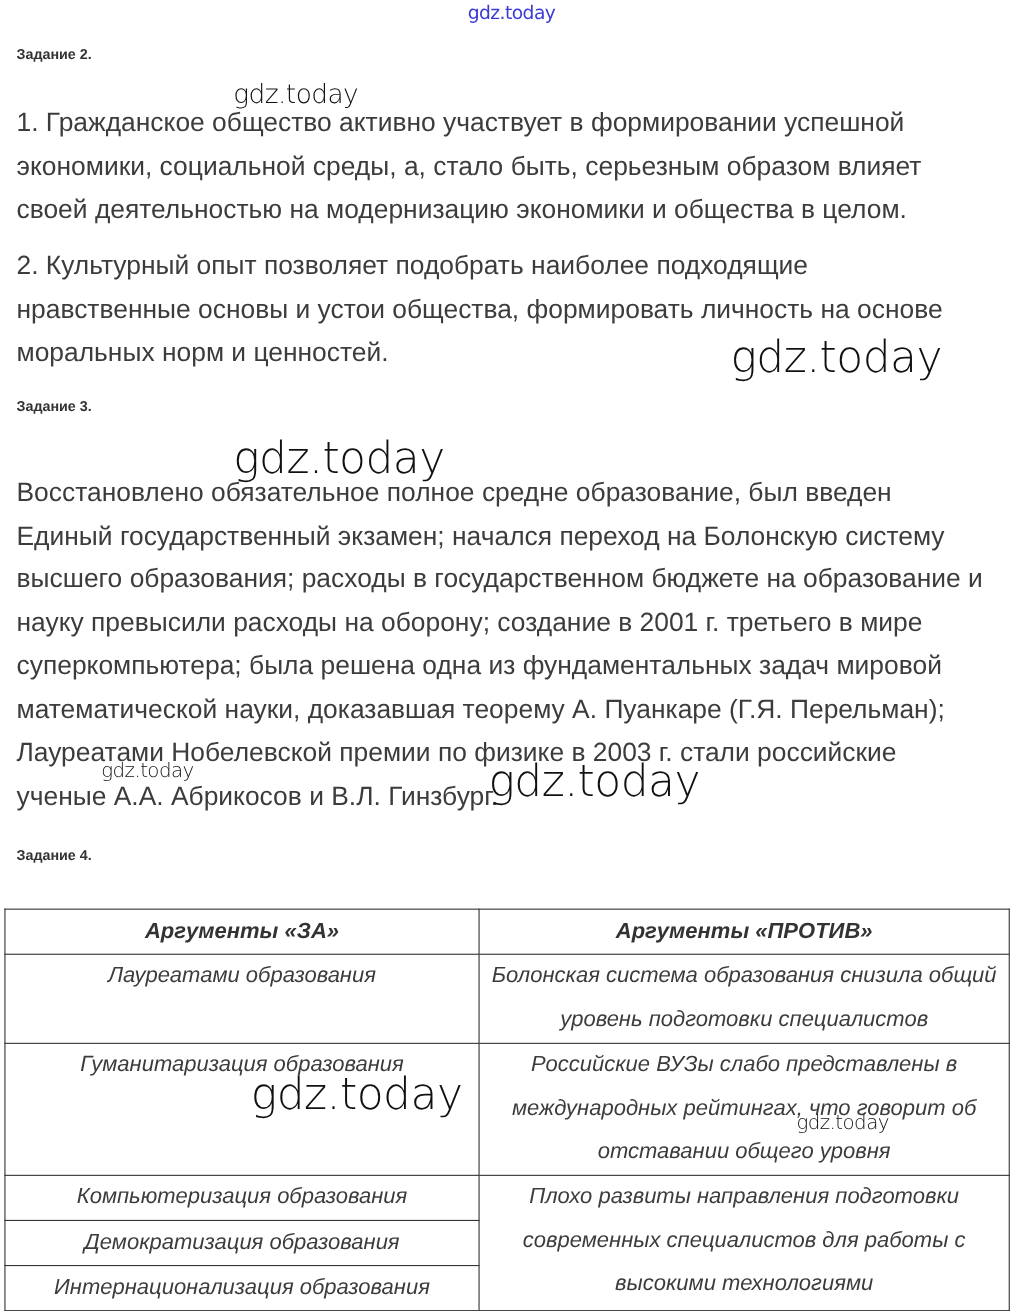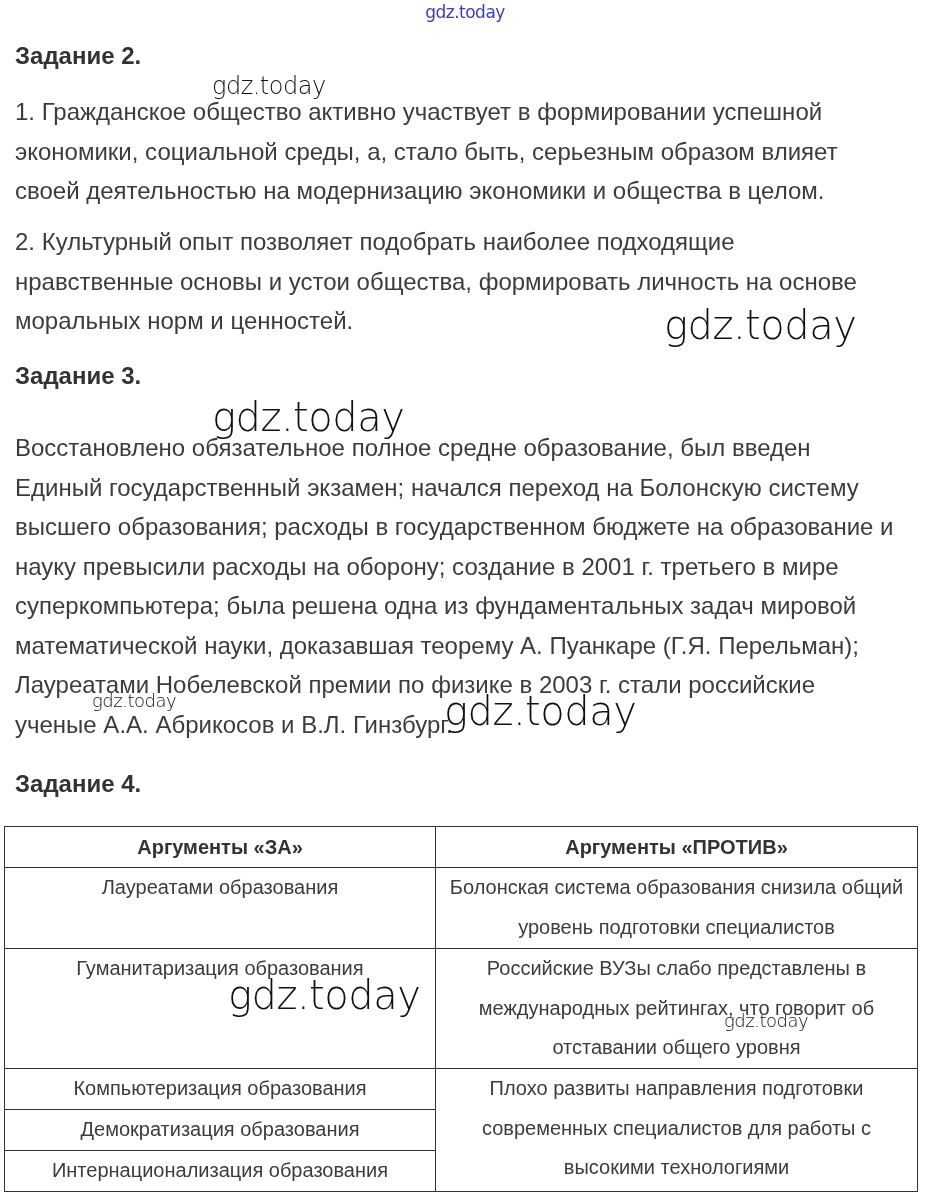--- a/index.html
+++ b/index.html
@@ -6,36 +6,36 @@
   body {
     width: 930px; height: 1192px; position: relative; overflow: hidden;
     font-family: "Liberation Sans", sans-serif; color: #3a3a3a;
   }
   .top-mark {
     position: absolute; top: 2px; left: 0; width: 930px; text-align: center;
     font-family: "DejaVu Sans", sans-serif; font-size: 17px; color: #3b3bd6;
     letter-spacing: -0.5px;
   }
   .heading {
-    position: absolute; left: 15px; font-weight: bold; font-size: 24px; color: #333;
+    position: absolute; left: 15px; font-weight: bold; font-size: 13px; color: #333;
   }
   .para {
     position: absolute; left: 15px; width: 900px; font-size: 24px; line-height: 39.5px;
     color: #3c3c3c; margin: 0;
   }
   .wm {
     position: absolute; font-family: "DejaVu Sans", sans-serif; color: #111;
     font-weight: 300; letter-spacing: -0.5px; white-space: nowrap; z-index: 5;
   }
   .wm.big { font-size: 40px; }
   .wm.med { font-size: 24px; }
   .wm.small { font-size: 18px; }
   table.args {
     position: absolute; left: 4px; top: 826px; width: 914px;
-    border-collapse: collapse; font-size: 20px; color: #3c3c3c;
+    border-collapse: collapse; font-size: 20px; color: #3c3c3c; font-style: italic;
   }
   table.args th, table.args td {
     border: 1.5px solid #333; text-align: center; vertical-align: top; padding: 0 6px;
   }
   table.args th { height: 40px; font-weight: bold; color: #333; vertical-align: middle; }
   table.args td { line-height: 39.5px; }
   .col-a { width: 418px; }
   .r1 td { height: 80px; }
   .r2 td { height: 119px; }
   .r3 td.pro-cell { height: 119px; }

